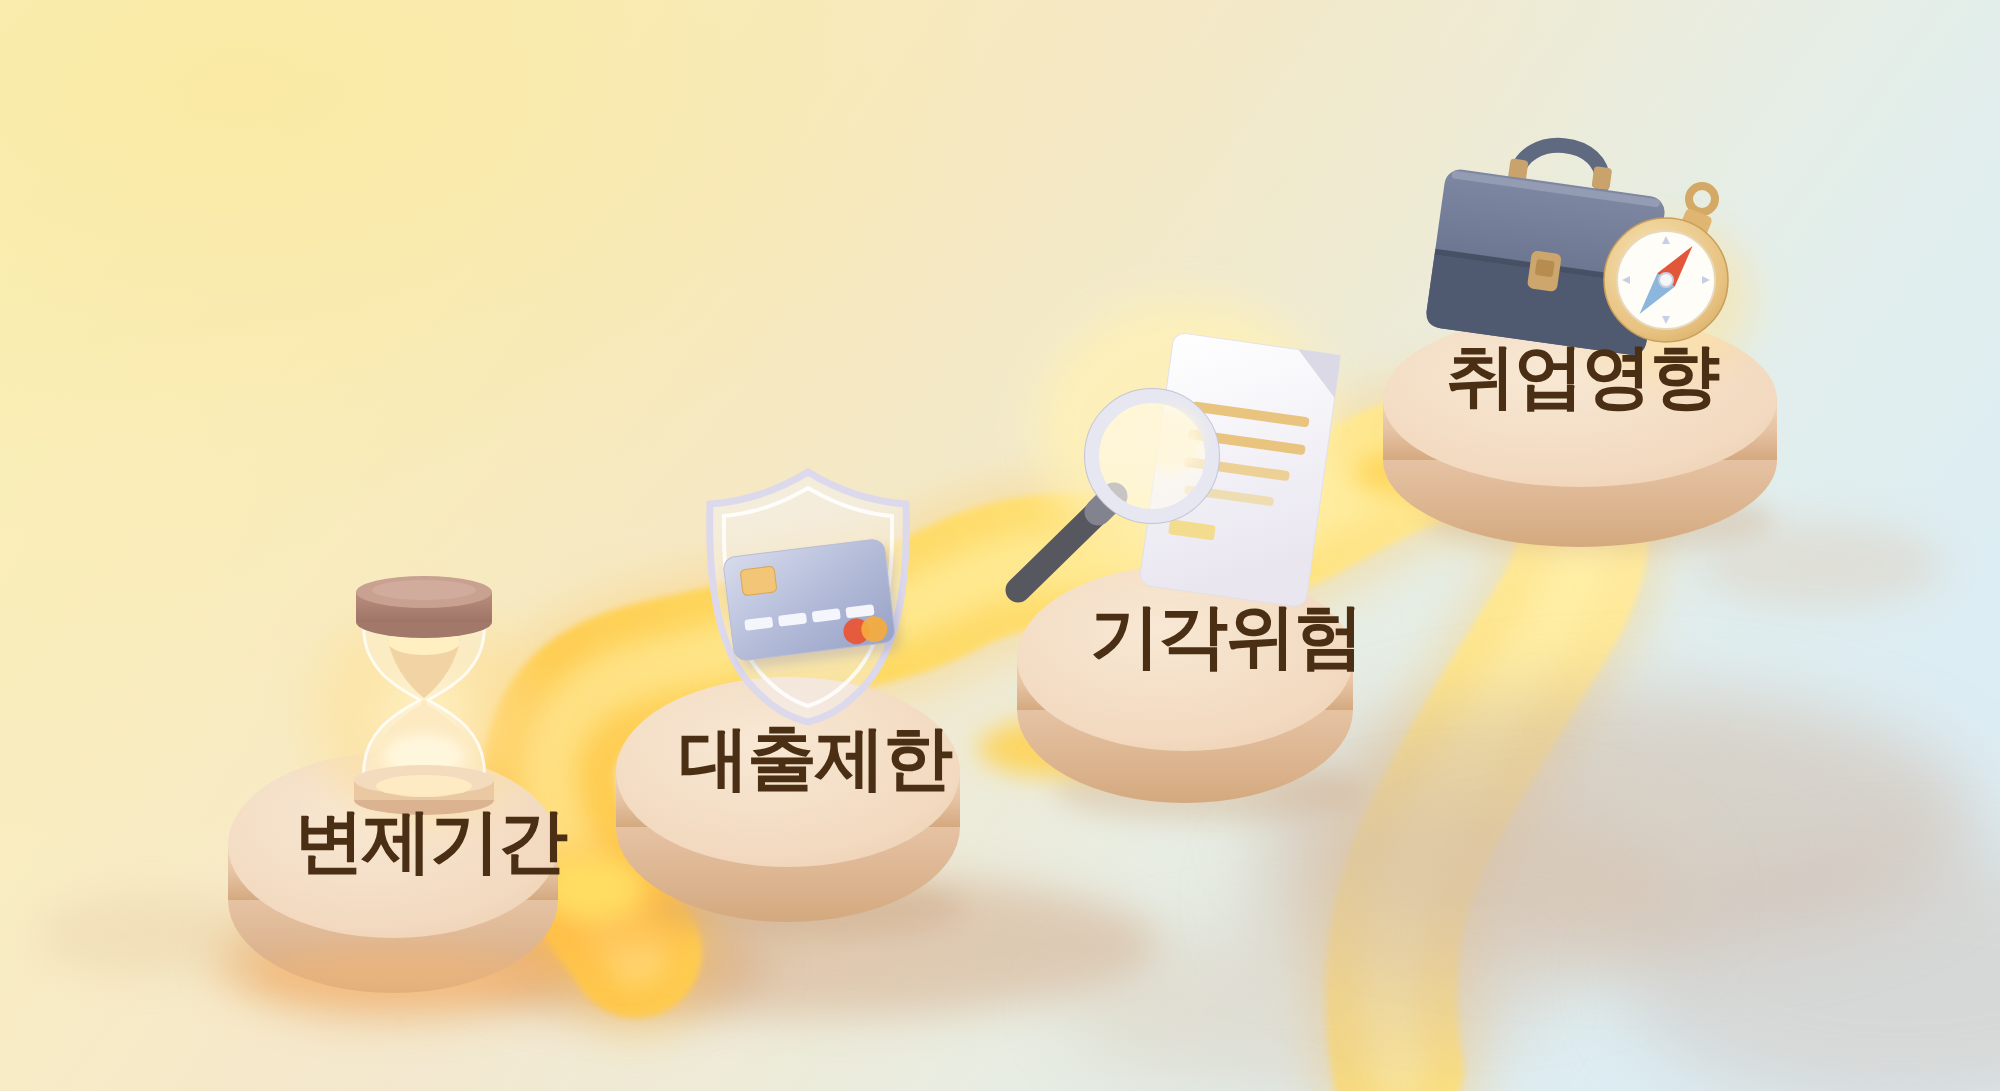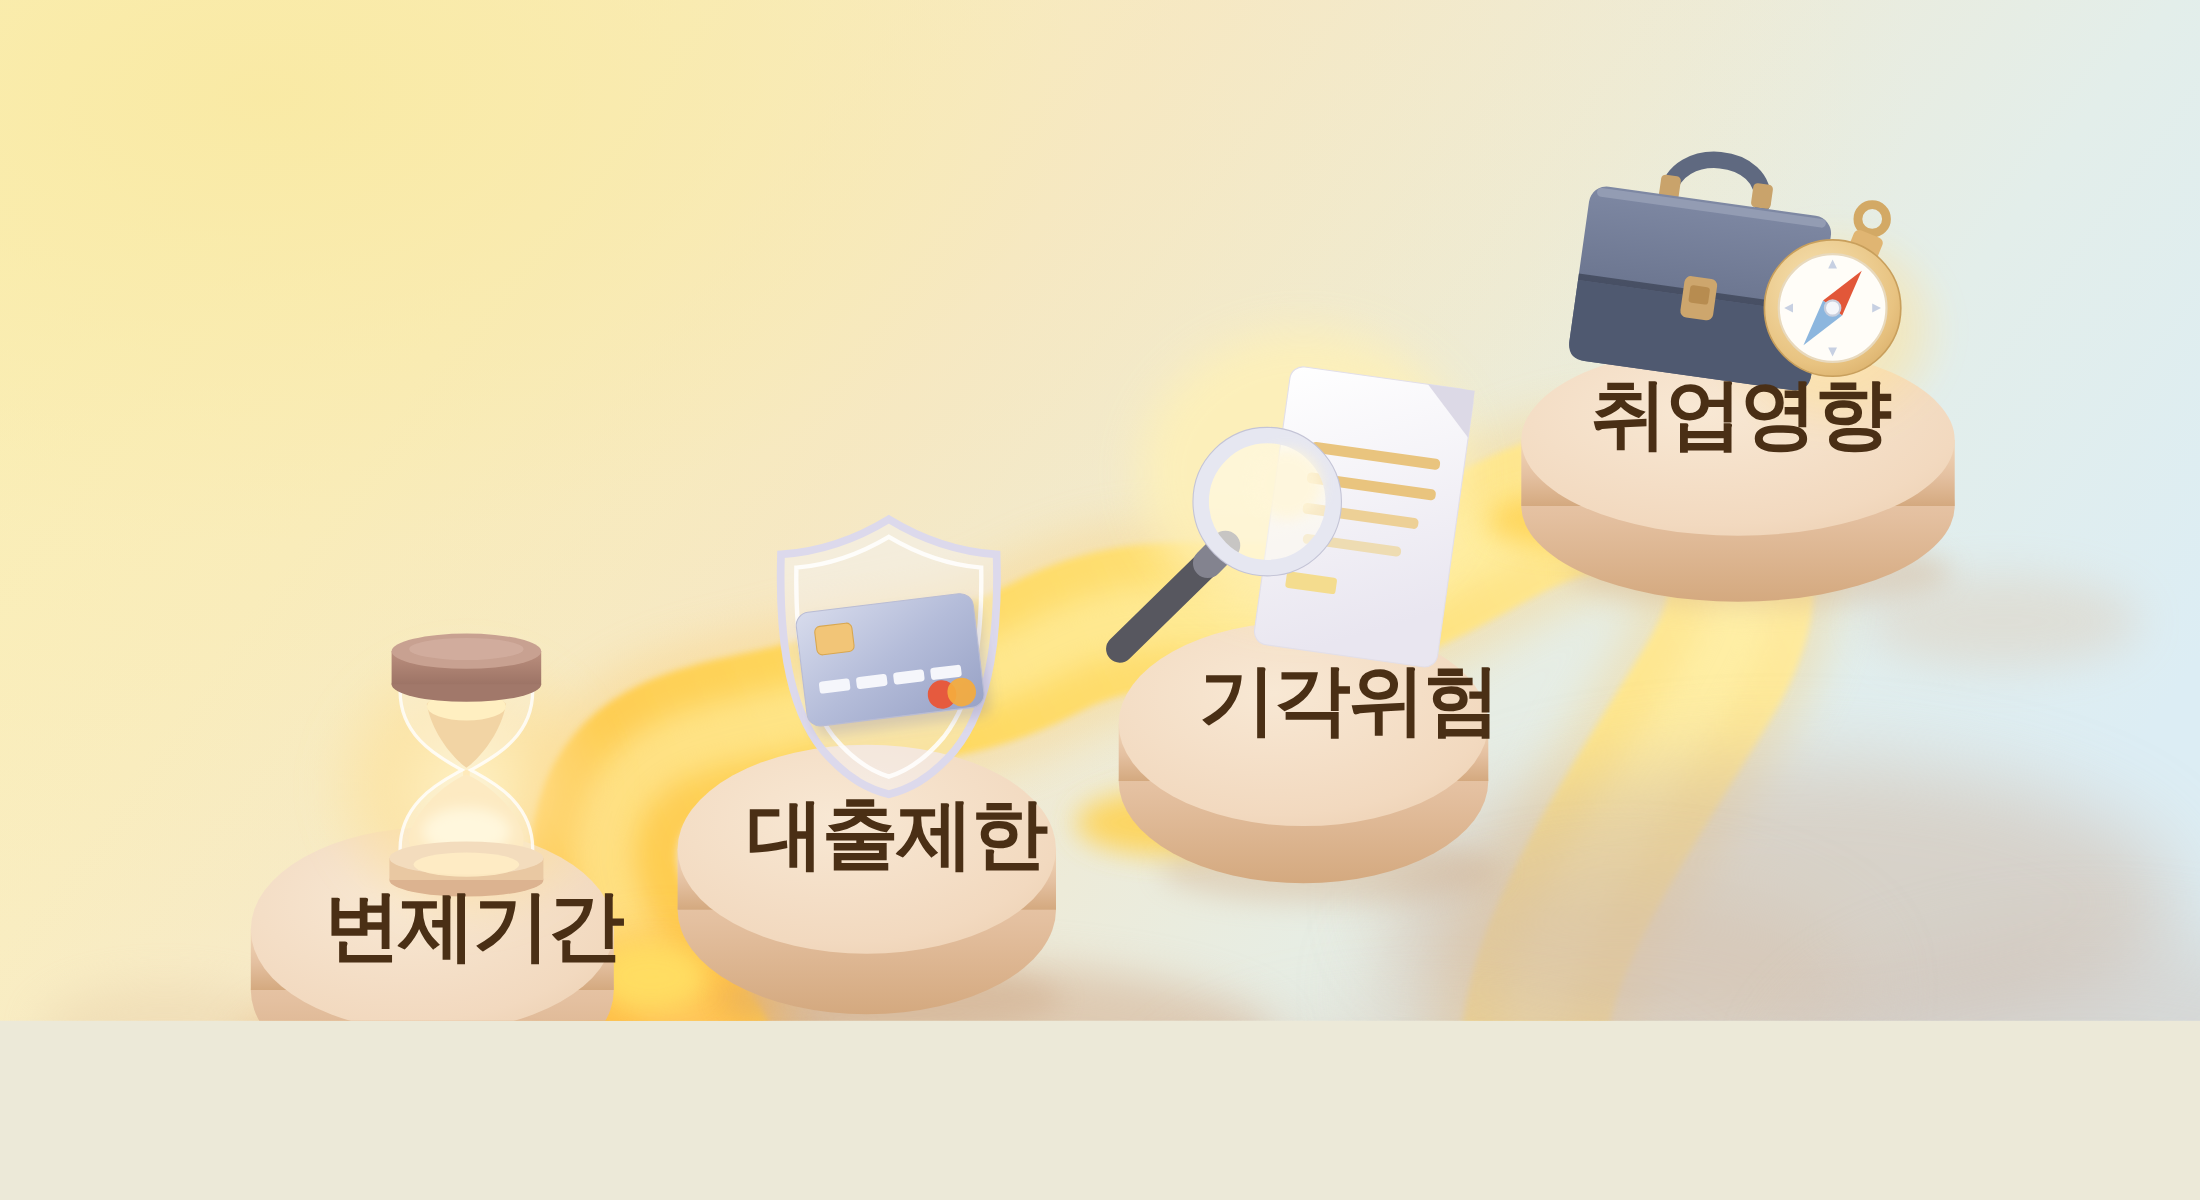--- a/index.html
+++ b/index.html
@@ -1,16 +1,16 @@
 <!DOCTYPE html>
 <html><head>
 <meta charset="utf-8">
 <style>
   html,body{margin:0;padding:0;background:#ece9d8;}
-  .scene{position:relative;width:2000px;height:928px;overflow:hidden;
+  .scene{position:relative;width:2000px;height:1091px;overflow:hidden;
          font-family:"Liberation Sans","DejaVu Sans",sans-serif;}
   svg{display:block}
   text.step-label{
     font-family:"Liberation Sans","DejaVu Sans",sans-serif;
     font-weight:bold;
     letter-spacing:-2px;
   }
 </style>
 </head>
 <body>

